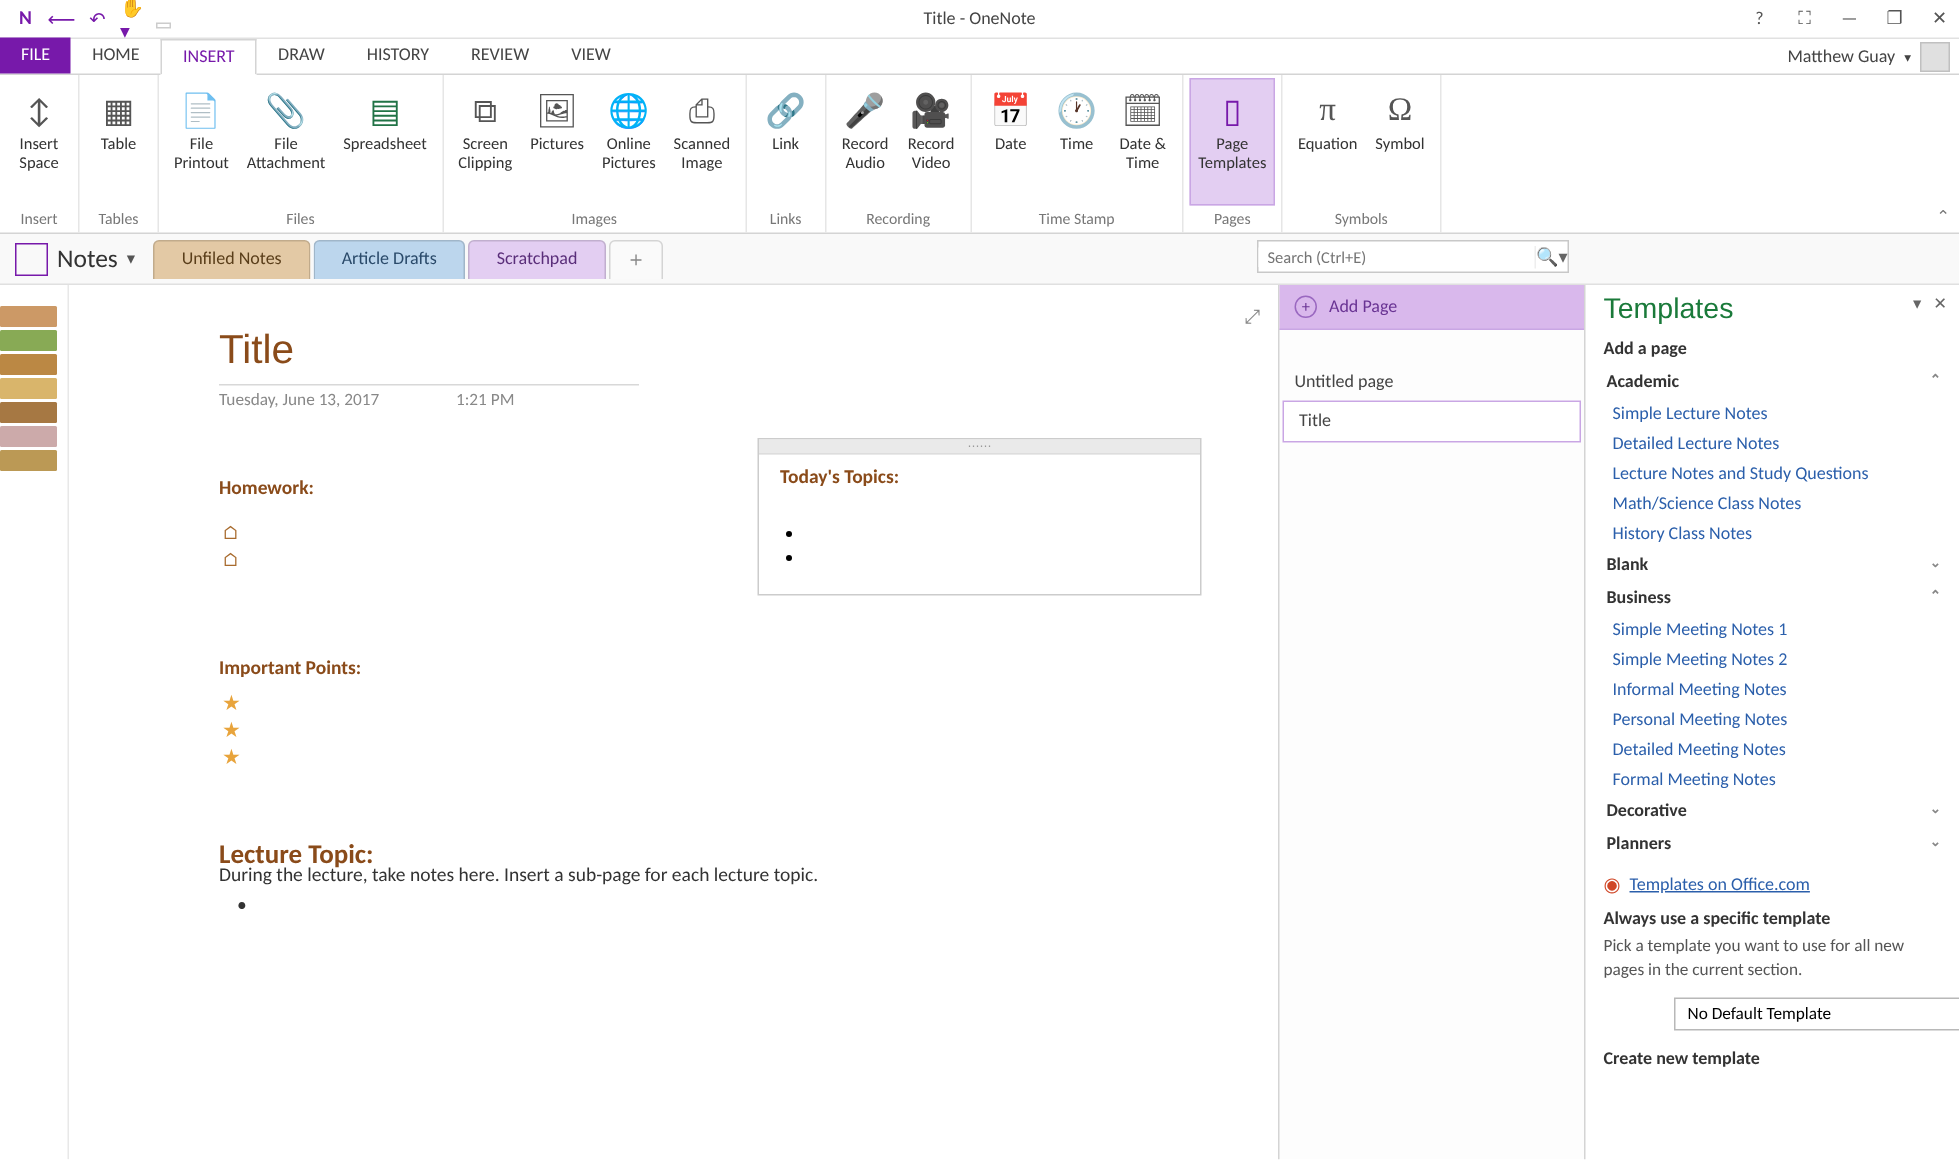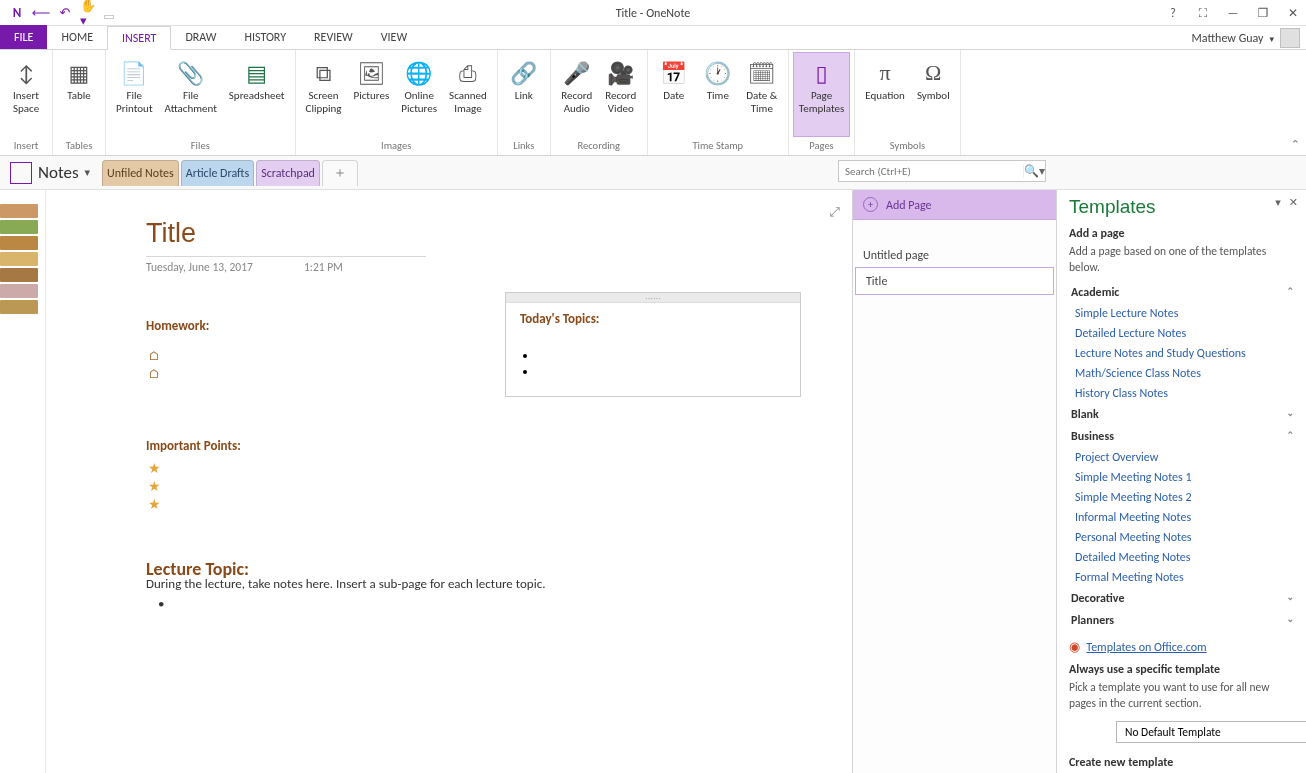--- a/index.html
+++ b/index.html
@@ -30,21 +30,21 @@
 .cmd-icon { width:30px; height:30px; display:flex; align-items:center; justify-content:center; font-size:22px; color:#555; margin-bottom:2px; }
 .cmd-label { font-size:11px; color:#333; text-align:center; line-height:1.15; white-space:pre-line; }
 .group-label { font-size:10.5px; color:#777; text-align:center; padding:2px 0 3px; }
 .ribbon-collapse { position:absolute; right:6px; bottom:4px; font-size:11px; color:#777; cursor:pointer; }
 
 
 .section-bar { height:34px; background:#f9f9f9; border-bottom:1px solid #e0e0e0; display:flex; align-items:center; position:relative; padding-left:10px; }
 .nb-icon { width:22px; height:22px; border:1px solid #7719aa; margin-right:6px; }
 .nb-name { font-size:17px; color:#333; margin-right:6px; }
 .nb-dd { font-size:11px; color:#555; margin-right:12px; cursor:pointer; }
-.stab { height:26px; padding:0 4px; font-size:12px; display:flex; align-items:center; border-radius:4px 4px 0 0; margin-right:2px; cursor:pointer; border:1px solid rgba(0,0,0,0.15); border-bottom:none; }
+.stab { height:26px; padding:0 18px; font-size:12px; display:flex; align-items:center; border-radius:4px 4px 0 0; margin-right:2px; cursor:pointer; border:1px solid rgba(0,0,0,0.15); border-bottom:none; }
 .stab.tan { background:#e3c9a5; color:#5a3e1a; }
 .stab.blue { background:#bcd6ed; color:#2a4a6a; }
 .stab.pur { background:#e3cef2; color:#5a2e7a; }
 .stab.add { background:#fafafa; color:#888; font-size:14px; padding:0 10px; }
 .search-wrap { position:absolute; right:260px; top:4px; width:208px; height:22px; border:1px solid #c8c8c8; display:flex; align-items:center; background:#fff; }
 .search-wrap input { flex:1; border:none; outline:none; font-size:11px; padding:0 6px; color:#888; }
 .search-ic { width:22px; text-align:center; font-size:12px; color:#666; cursor:pointer; border-left:1px solid #eee; }
 
 
 .workspace { display:flex; height:calc(773px - 26px - 24px - 106px - 34px); }
@@ -345,41 +345,39 @@
     <div class="pg-item sel">Title</div>
   </div>
 
   <div class="tmpl-pane">
     <div class="tmpl-close">
       <span>▾</span>
       <span>✕</span>
     </div>
     <h1>Templates</h1>
     <div class="tmpl-sec">Add a page</div>
-    <div class="tmpl-desc">Add a page based on one of the templates below.</div>
 
     <div class="tmpl-cat">
         <span>Academic</span>
         <span class="chev">⌃</span>
       </div>
     <a class="tmpl-link">Simple Lecture Notes</a>
     <a class="tmpl-link">Detailed Lecture Notes</a>
     <a class="tmpl-link">Lecture Notes and Study Questions</a>
     <a class="tmpl-link">Math/Science Class Notes</a>
     <a class="tmpl-link">History Class Notes</a>
 
     <div class="tmpl-cat">
         <span>Blank</span>
         <span class="chev">⌄</span>
       </div>
     <div class="tmpl-cat">
         <span>Business</span>
         <span class="chev">⌃</span>
       </div>
-    <a class="tmpl-link">Project Overview</a>
     <a class="tmpl-link">Simple Meeting Notes 1</a>
     <a class="tmpl-link">Simple Meeting Notes 2</a>
     <a class="tmpl-link">Informal Meeting Notes</a>
     <a class="tmpl-link">Personal Meeting Notes</a>
     <a class="tmpl-link">Detailed Meeting Notes</a>
     <a class="tmpl-link">Formal Meeting Notes</a>
 
     <div class="tmpl-cat">
         <span>Decorative</span>
         <span class="chev">⌄</span>

